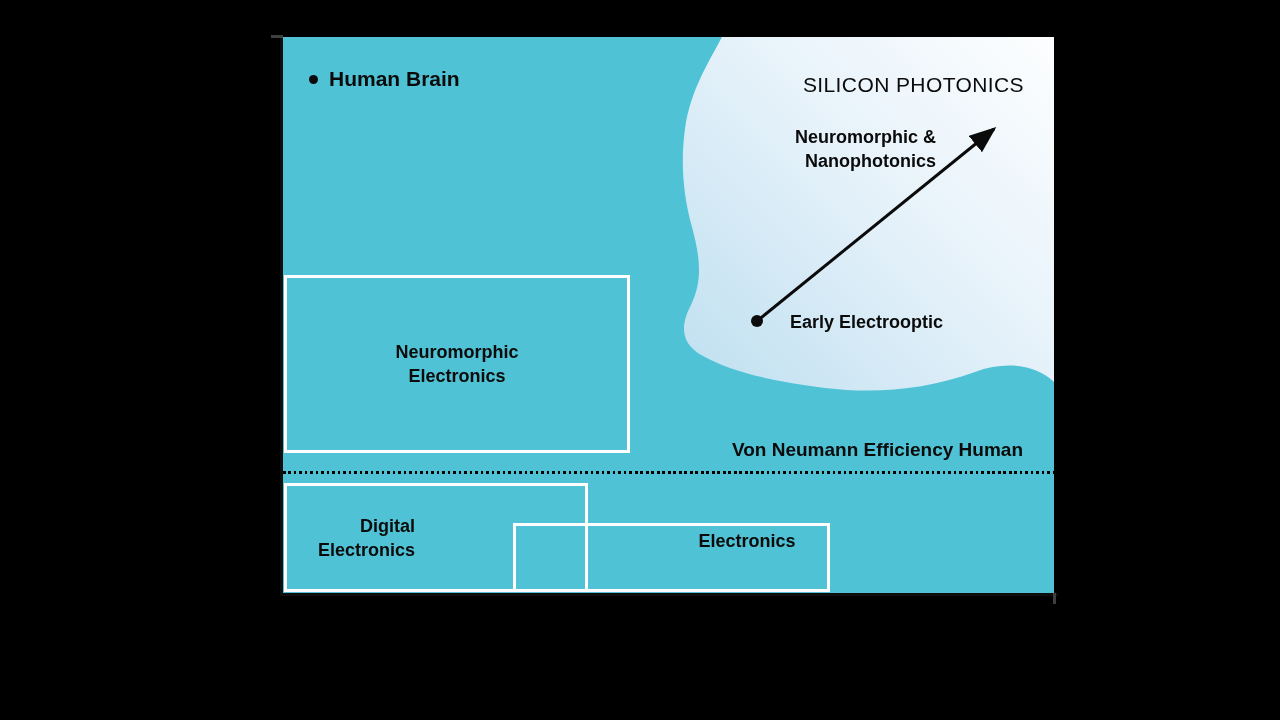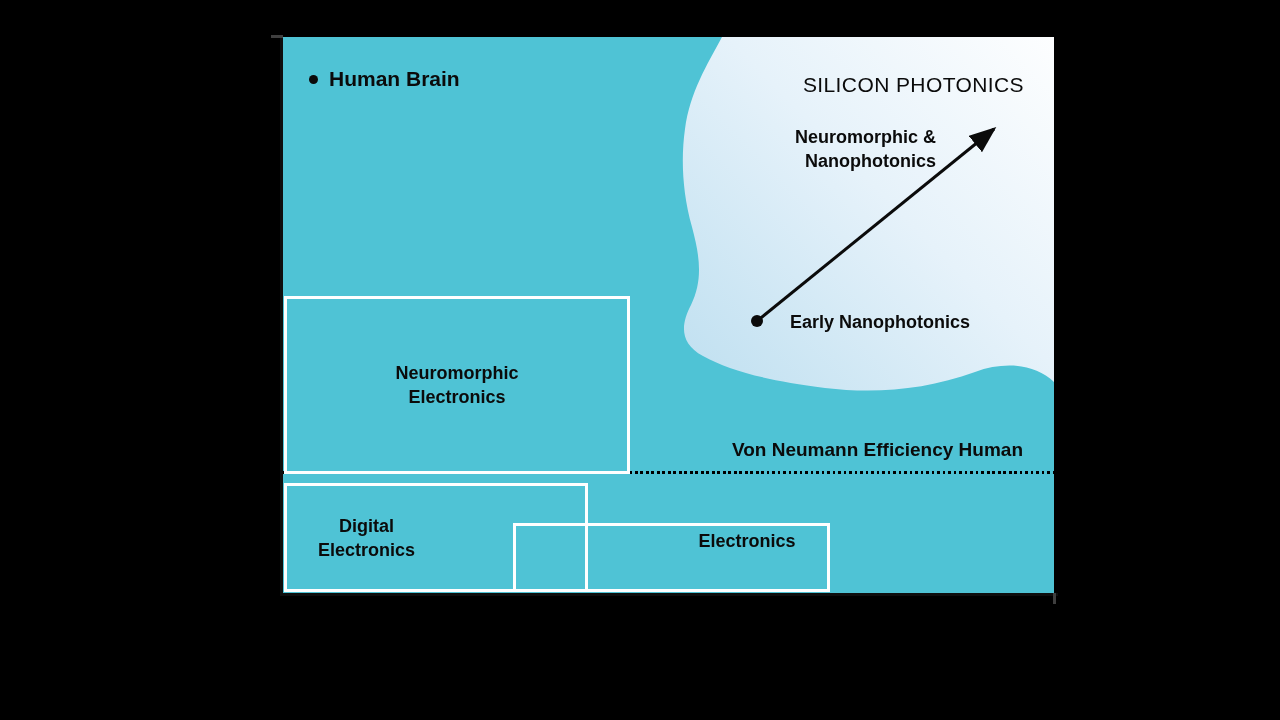--- a/index.html
+++ b/index.html
@@ -22,25 +22,25 @@
   .human-brain{left:26px;top:30px;display:flex;align-items:center;gap:11px;font-size:21px;font-weight:600;}
   .bullet-dot{width:9px;height:9px;border-radius:50%;background:#0b0b0b;flex:0 0 auto;}
   .silicon-title{right:30px;top:36px;font-size:21px;font-weight:400;letter-spacing:.4px;}
   .future-label{left:448px;top:88px;width:205px;text-align:right;white-space:normal;}
   .early-label{left:507px;top:273px;line-height:25px;text-align:left;}
   .wall-label{right:31px;top:401px;font-size:19px;}
   .dotted-wall{left:0;top:434px;width:771px;height:3px;
     background:repeating-linear-gradient(to right,#000 0 2.5px,transparent 2.5px 5.5px);}
   
   .rbox{position:absolute;border:3px solid #fff;box-sizing:border-box;background:transparent;}
-  .box-neuromorphic{left:1px;top:259px;width:346px;height:178px;display:flex;align-items:center;justify-content:center;}
+  .box-neuromorphic{left:1px;top:238px;width:346px;height:178px;display:flex;align-items:center;justify-content:center;}
   .box-digital{left:1px;top:446px;width:304px;height:109px;}
   .box-microwave{left:230px;top:486px;width:317px;height:69px;}
   .box-text{font-weight:600;font-size:18px;line-height:24px;text-align:center;}
-  .digital-text{left:35px;top:477px;text-align:center;}
+  .digital-text{left:35px;top:477px;text-align:right;}
   .microwave-text{left:364px;top:492px;width:200px;text-align:center;}
   .line{display:block;}
   .arrow-svg{left:0;top:0;width:771px;height:556px;pointer-events:none;}
 </style>
 </head>
 <body>
 
 <div class="abs y-axis"></div>
 <div class="abs x-axis"></div>
 <div class="abs tick-top"></div>
@@ -83,21 +83,21 @@
   </div>
 
   <div class="label silicon-title">SILICON PHOTONICS</div>
 
   <div class="label future-label">
     <span class="line">Neuromorphic &amp;</span>
     <span class="line">Nanophotonics</span>
   </div>
 
   <div class="label early-label">
-    <span class="line">Early Nanophotonics</span>
+    <span class="line">Early Electrooptic</span>
   </div>
 
   <div class="label wall-label">Von Neumann Efficiency Human</div>
 
   <div class="abs dotted-wall"></div>
 
   <div class="rbox box-neuromorphic">
     <div class="box-text">
       <span class="line">Neuromorphic</span>
       <span class="line">Electronics</span>

